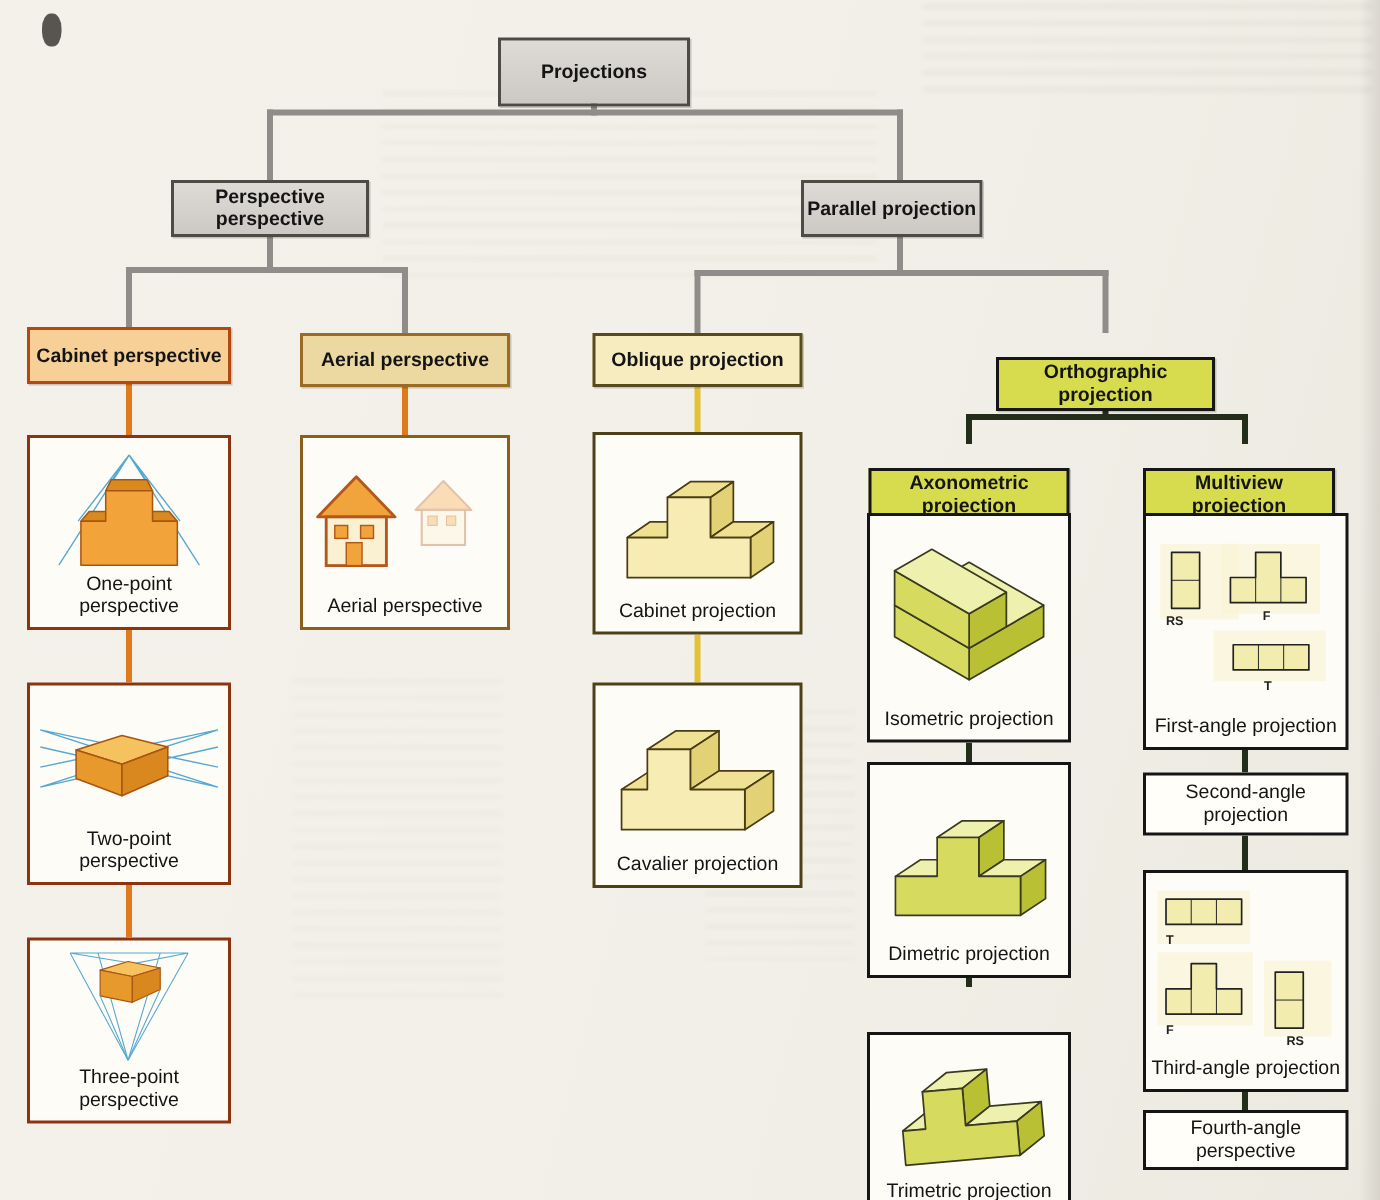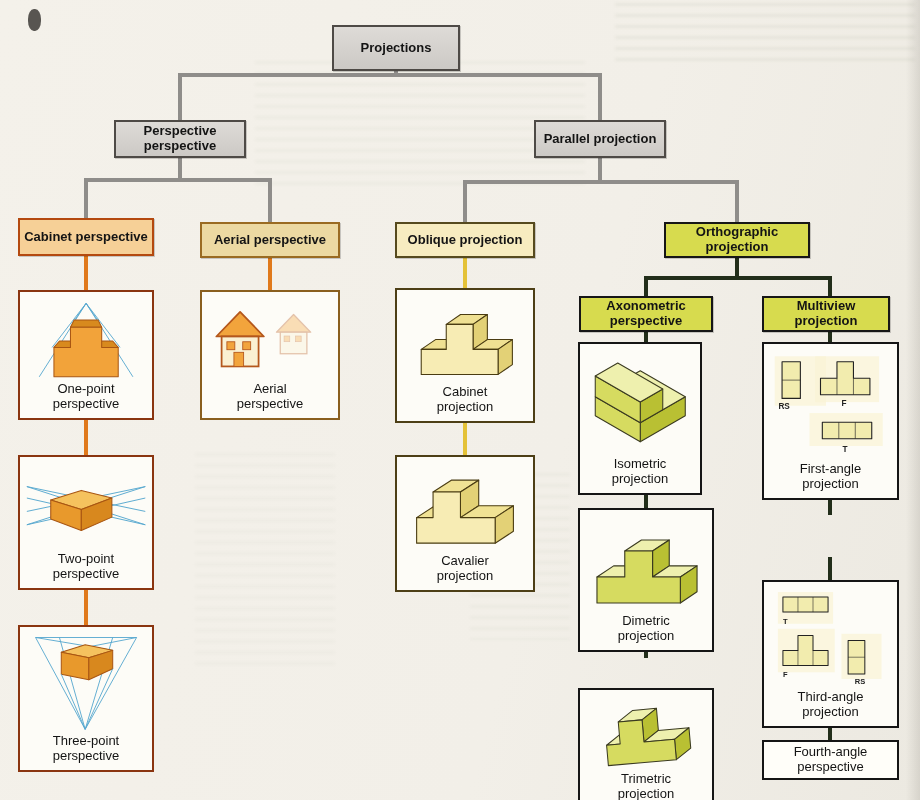--- a/index.html
+++ b/index.html
@@ -18,33 +18,33 @@
   
   .node{
     position:absolute;display:flex;align-items:center;justify-content:center;
     text-align:center;font-weight:bold;font-size:13px;line-height:1.12;
     box-sizing:border-box;padding:2px;box-shadow:1px 1px 0 rgba(0,0,0,.18);
   }
   .gray{background:linear-gradient(#dedbd7,#ccc9c5);border:2px solid #4e4a46;}
   .orange{background:#f6d097;border:2px solid #b4490f;}
   .tan{background:#ecd9a2;border:2px solid #9a6b22;}
   .paleyellow{background:#f7ecc0;border:2px solid #564a1e;text-align:right;}
-  .green{background:#d7db4e;border:2px solid #161616;}
+  .green{background:#d7db4e;border:2px solid #161616;margin-top:16px;}
   
   .imgbox{
     position:absolute;background:#fdfcf7;border:2px solid #222;
     display:flex;flex-direction:column;box-sizing:border-box;
   }
   .b-red{border-color:#8a3510;}
   .b-brown{border-color:#8a5f1e;}
   .b-olive{border-color:#4d3f16;}
   .b-black{border-color:#151515;}
   .pic{flex:1;display:flex;align-items:center;justify-content:center;padding:3px 2px 0;min-height:0;}
   .pic svg{width:97%;height:97%;}
-  .cap{text-align:center;font-size:13px;line-height:1.15;padding:0 18px 6px;}
+  .cap{text-align:center;font-size:13px;line-height:1.15;padding:0 3px 6px;}
   .plainbox{
     position:absolute;background:#fffef9;border:2px solid #151515;
     display:flex;align-items:center;justify-content:center;text-align:center;
     font-size:13px;line-height:1.15;box-sizing:border-box;padding:2px;
   }
   
   svg{display:block;}
   svg text{font-family:"Liberation Sans",sans-serif;font-weight:bold;font-size:9px;fill:#222;}
   .blue{stroke:#57a8cf;stroke-width:1;fill:none;}
   .ostroke{stroke:#a85512;stroke-width:1.1;stroke-linejoin:round;}
@@ -102,26 +102,26 @@
   <div class="line l-dark" style="left:644px;top:332px;width:4px;height:10px"></div>
   <div class="line l-dark" style="left:644px;top:495px;width:4px;height:13px"></div>
   <div class="line l-dark" style="left:644px;top:652px;width:4px;height:6px"></div>
   <div class="line l-dark" style="left:828px;top:332px;width:4px;height:10px"></div>
   <div class="line l-dark" style="left:828px;top:500px;width:4px;height:15px"></div>
   <div class="line l-dark" style="left:828px;top:557px;width:4px;height:23px"></div>
   <div class="line l-dark" style="left:828px;top:728px;width:4px;height:12px"></div>
 
   <div class="node gray" style="left:332px;top:25px;width:128px;height:46px">Projections</div>
   <div class="node gray" style="left:114px;top:120px;width:132px;height:38px">Perspective perspective</div>
-  <div class="node gray" style="left:534px;top:120px;width:132px;height:38px">Parallel projection</div>
+  <div class="node gray" style="left:534px;top:120px;width:121px;height:38px">Parallel projection</div>
   <div class="node orange" style="left:18px;top:218px;width:136px;height:38px">Cabinet perspective</div>
   <div class="node tan" style="left:200px;top:222px;width:140px;height:36px">Aerial perspective</div>
   <div class="node paleyellow" style="left:395px;top:222px;width:140px;height:36px">Oblique projection</div>
   <div class="node green" style="left:664px;top:222px;width:146px;height:36px">Orthographic projection</div>
-  <div class="node green" style="left:579px;top:296px;width:134px;height:36px">Axonometric perspective</div>
+  <div class="node green" style="left:579px;top:296px;width:134px;height:36px">Axonometric projection</div>
   <div class="node green" style="left:762px;top:296px;width:128px;height:36px">Multiview projection</div>
 
   <div class="imgbox b-red" style="left:18px;top:290px;width:136px;height:130px">
     <div class="pic">
       <svg viewBox="0 0 130 92" preserveAspectRatio="xMidYMid meet">
         <path class="blue" d="M65,8 L14,88 M65,8 L116,88 M65,8 L28,56 M65,8 L102,56 M65,8 L50,30 M65,8 L80,30"></path>
         <polygon class="ostroke" points="30,56 48,56 51,49 36,49" fill="#d88a1e"></polygon>
         <polygon class="ostroke" points="82,56 100,56 94,49 79,49" fill="#d88a1e"></polygon>
         <polygon class="ostroke" points="48,34 82,34 78,26 52,26" fill="#d88a1e"></polygon>
         <path class="ostroke" d="M30,56 L30,88 L100,88 L100,56 L82,56 L82,34 L48,34 L48,56 Z" fill="#f2a33a"></path>
@@ -135,21 +135,21 @@
       <svg viewBox="0 0 130 92" preserveAspectRatio="xMidYMid meet">
         <path class="blue" d="M3,26 L127,52 M3,52 L127,26 M3,38 L127,66 M3,66 L127,38 M3,26 L127,66 M3,66 L127,26"></path>
         <polygon class="ostroke" points="60,30 28,40 60,50 92,38" fill="#f5c25e"></polygon>
         <polygon class="ostroke" points="28,40 28,60 60,72 60,50" fill="#e8992c"></polygon>
         <polygon class="ostroke" points="92,38 92,58 60,72 60,50" fill="#d8881e"></polygon>
       </svg>
     </div>
     <div class="cap">Two-point perspective</div>
   </div>
 
-  <div class="imgbox b-red" style="left:18px;top:625px;width:136px;height:147px">
+  <div class="imgbox b-red" style="left:18px;top:625px;width:136px;height:124px">
     <div class="pic">
       <svg viewBox="0 0 130 110" preserveAspectRatio="xMidYMid meet">
         <path class="blue" d="M10,6 L64,106 M120,6 L64,106 M10,6 L120,6 M36,6 L64,106 M94,6 L64,106 M10,6 L94,20 M120,6 L38,22"></path>
         <polygon class="ostroke" points="38,22 64,14 94,20 68,28" fill="#f5c25e"></polygon>
         <polygon class="ostroke" points="38,22 38,46 68,52 68,28" fill="#e8992c"></polygon>
         <polygon class="ostroke" points="68,28 94,20 94,40 68,52" fill="#d8881e"></polygon>
         <path class="blue" d="M38,46 L64,106 M94,40 L64,106"></path>
       </svg>
     </div>
     <div class="cap">Three-point perspective</div>
@@ -197,21 +197,21 @@
         <polygon class="ystroke" points="32,34 62,34 82,21 52,21" fill="#f0e294"></polygon>
         <polygon class="ystroke" points="62,34 82,21 82,49 62,62" fill="#e3d176"></polygon>
         <polygon class="ystroke" points="62,62 100,62 120,49 82,49" fill="#f0e294"></polygon>
         <polygon class="ystroke" points="100,62 120,49 120,77 100,90" fill="#e3d176"></polygon>
         <path class="ystroke" d="M14,62 L14,90 L100,90 L100,62 L62,62 L62,34 L32,34 L32,62 Z" fill="#f7ecb4"></path>
       </svg>
     </div>
     <div class="cap">Cavalier projection</div>
   </div>
 
-  <div class="imgbox b-black" style="left:578px;top:342px;width:124px;height:153px">
+  <div class="imgbox b-black" style="left:578px;top:342px;width:136px;height:153px">
     <div class="pic">
       <svg viewBox="0 0 130 105" preserveAspectRatio="xMidYMid meet">
         <polygon class="gstroke" points="65,98 117,68 117,46 65,76" fill="#b9c033"></polygon>
         <polygon class="gstroke" points="65,98 13,68 13,46 65,76" fill="#d6db60"></polygon>
         <polygon class="gstroke" points="91,61 117,46 65,16 39,31" fill="#eef0ae"></polygon>
         <polygon class="gstroke" points="65,76 91,61 91,37 65,52" fill="#b9c033"></polygon>
         <polygon class="gstroke" points="65,76 13,46 13,22 65,52" fill="#d6db60"></polygon>
         <polygon class="gstroke" points="65,52 91,37 39,7 13,22" fill="#eef0ae"></polygon>
       </svg>
     </div>
@@ -263,20 +263,21 @@
         <text x="79" y="62">F</text>
         <rect x="58" y="80" width="54" height="18" class="vstroke" fill="#f2ecae"></rect>
         <line x1="76" y1="80" x2="76" y2="98" class="vthin"></line>
         <line x1="94" y1="80" x2="94" y2="98" class="vthin"></line>
         <text x="80" y="112">T</text>
       </svg>
     </div>
     <div class="cap">First-angle projection</div>
   </div>
 
+  <div class="plainbox" style="left:762px;top:515px;width:137px;height:42px">Second-angle projection</div>
 
   <div class="imgbox b-black" style="left:762px;top:580px;width:137px;height:148px">
     <div class="pic">
       <svg viewBox="0 0 134 122" preserveAspectRatio="xMidYMid meet">
         <rect x="4" y="6" width="66" height="38" fill="#faf4d4" opacity=".7"></rect>
         <rect x="4" y="50" width="68" height="52" fill="#faf4d4" opacity=".7"></rect>
         <rect x="80" y="56" width="48" height="54" fill="#faf4d4" opacity=".7"></rect>
         <rect x="10" y="12" width="54" height="18" class="vstroke" fill="#f2ecae"></rect>
         <line x1="28" y1="12" x2="28" y2="30" class="vthin"></line>
         <line x1="46" y1="12" x2="46" y2="30" class="vthin"></line>

